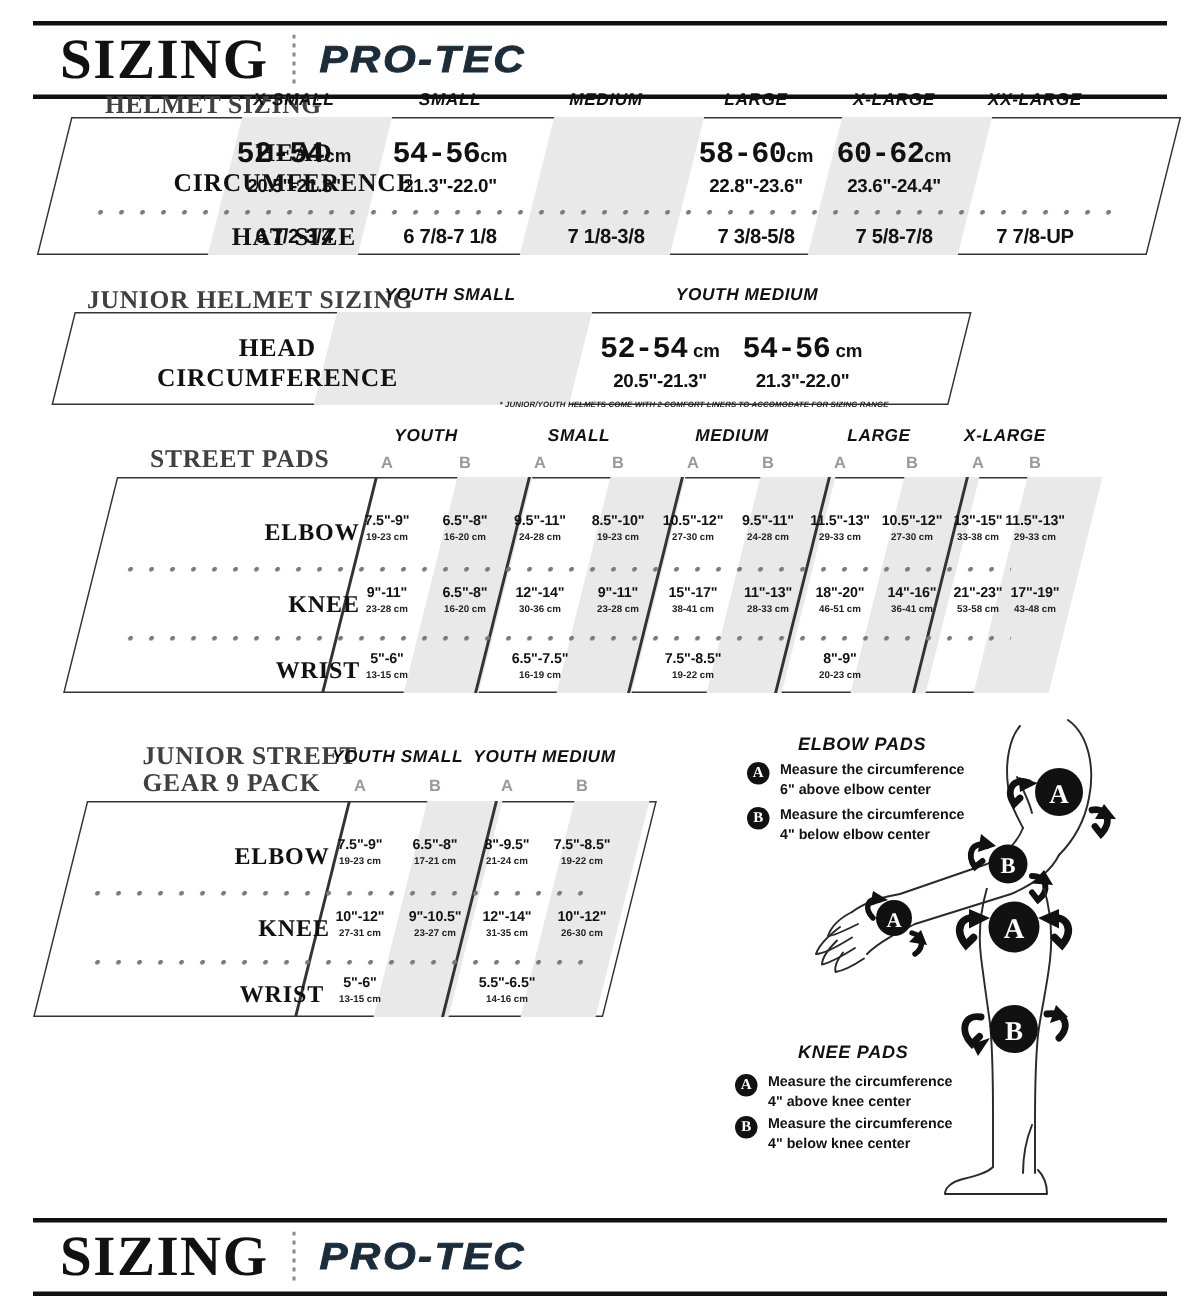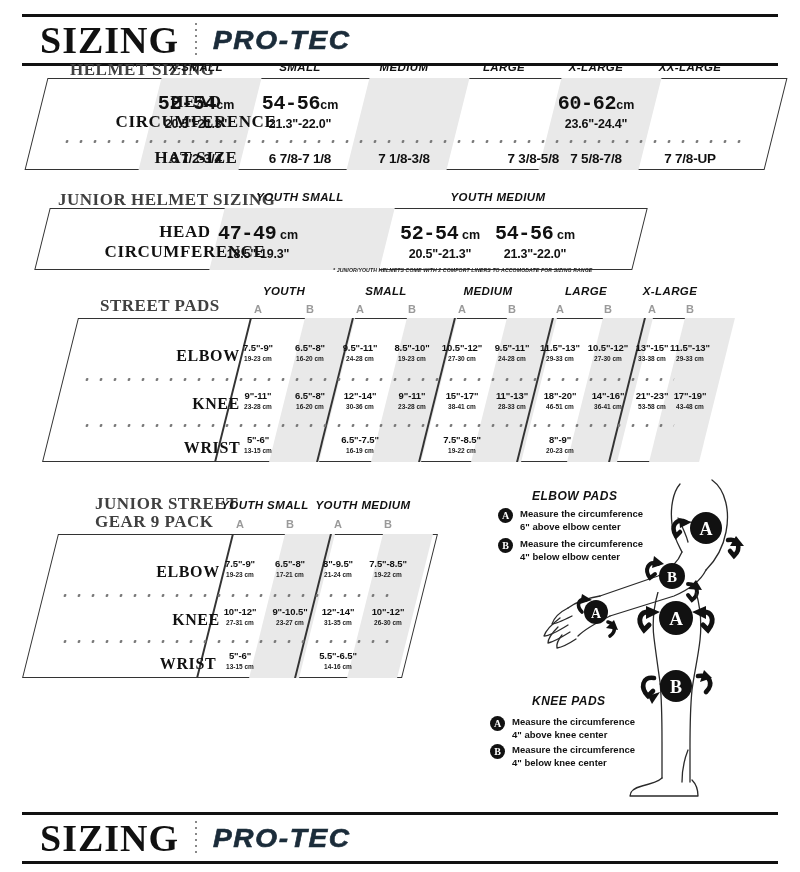--- a/index.html
+++ b/index.html
@@ -241,30 +241,34 @@
       <div>CIRCUMFERENCE</div>
     </div>
     <div class="cell" style="left:105px; top:14px; width:110px;">
       <div><span class="big">52-54</span><span class="unit">cm</span></div>
       <div class="sub" style="margin-top: 2px;">20.5"-21.3"</div>
     </div>
     <div class="cell" style="left:209px; top:14px; width:110px;">
       <div><span class="big">54-56</span><span class="unit">cm</span></div>
       <div class="sub" style="margin-top: 2px;">21.3"-22.0"</div>
     </div>
+    <div class="cell" style="left:413px; top:14px; width:110px;">
+      <div><span class="big">58-60</span><span class="unit">cm</span></div>
+      <div class="sub" style="margin-top: 2px;">22.8"-23.6"</div>
+    </div>
     <div class="cell" style="left:505px; top:14px; width:110px;">
       <div><span class="big">60-62</span><span class="unit">cm</span></div>
       <div class="sub" style="margin-top: 2px;">23.6"-24.4"</div>
     </div>
     <div class="dotrow" style="left: 24px; right: 30px; top: 62px; transform: skewX(-14deg);"></div>
     <div class="row-label big" style="left:60px; top:70px; width:200px;">HAT SIZE</div>
     <div class="cell" style="left:105px; top:71px; width:110px;"><span class="hat">6 7/2-3/4</span></div>
     <div class="cell" style="left:209px; top:71px; width:110px;"><span class="hat">6 7/8-7 1/8</span></div>
     <div class="cell" style="left:313px; top:71px; width:110px;"><span class="hat">7 1/8-3/8</span></div>
-    <div class="cell" style="left:413px; top:71px; width:110px;text-align:right;"><span class="hat">7 3/8-5/8</span></div>
+    <div class="cell" style="left:413px; top:71px; width:110px;"><span class="hat">7 3/8-5/8</span></div>
     <div class="cell" style="left:505px; top:71px; width:110px;"><span class="hat">7 5/8-7/8</span></div>
     <div class="cell" style="left:599px; top:71px; width:110px;"><span class="hat">7 7/8-UP</span></div>
   </div>
 
 <div class="sec-title" style="left:58px; top:190px;">JUNIOR HELMET SIZING</div>
 <div id="jr-helmet-heads">
     <div class="grp-head" style="left:240px; top:191px; width:120px;">YOUTH SMALL</div>
     <div class="grp-head" style="left:438px; top:191px; width:120px;">YOUTH MEDIUM</div>
     <div class="pad-head" style="left:213px; top:210px; width:90px;">COMFORT PAD SET 1</div>
     <div class="pad-head" style="left:297px; top:210px; width:90px;">COMFORT PAD SET 2</div>
@@ -272,24 +276,20 @@
     <div class="pad-head" style="left:490px; top:210px; width:90px;">COMFORT PAD SET 2</div>
   </div>
 
 <div class="skew-wrap" id="jrhelmet-table" style="left:42px; top:208px; width:598px; height:62px;">
   <div class="skew-frame"></div>
 <div class="band" style="left:175px; width:86px;"></div>
     <div class="band" style="left:259px; width:86px;"></div>
     <div class="row-label big" style="left:48px; top:14px; width:190px;">
       <div>HEAD</div>
       <div>CIRCUMFERENCE</div>
-    </div>
-    <div class="cell" style="left:166px; top:14px; width:100px;">
-      <div><span class="big">47-49</span><span class="unit"> cm</span></div>
-      <div class="sub" style="margin-top: 2px;">18.5"-19.3"</div>
     </div>
     <div class="cell" style="left:348px; top:14px; width:100px;">
       <div><span class="big">52-54</span><span class="unit"> cm</span></div>
       <div class="sub" style="margin-top: 2px;">20.5"-21.3"</div>
     </div>
     <div class="cell" style="left:443px; top:14px; width:100px;">
       <div><span class="big">54-56</span><span class="unit"> cm</span></div>
       <div class="sub" style="margin-top: 2px;">21.3"-22.0"</div>
     </div>
   </div>

